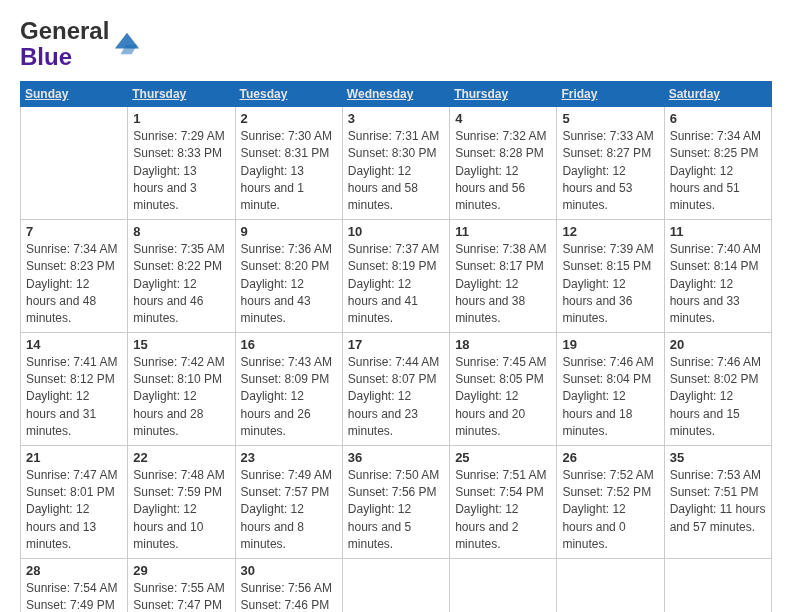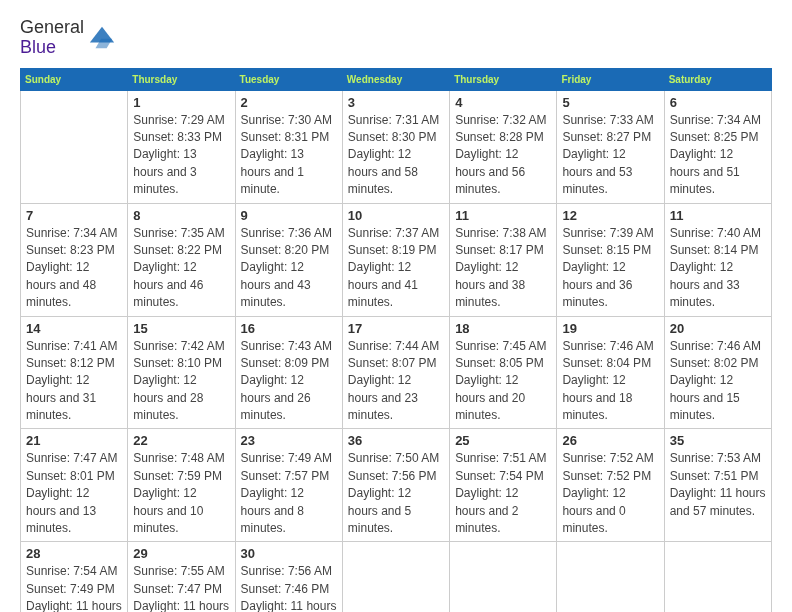--- a/index.html
+++ b/index.html
@@ -22,22 +22,22 @@
       justify-content: space-between;
       align-items: flex-start;
       margin-bottom: 10px;
     }
     .logo {
       display: flex;
       align-items: center;
       gap: 0;
     }
     .logo-text {
-      font-size: 18px;
-      font-weight: normal;
+      font-size: 24px;
+      font-weight: bold;
       color: #333;
       line-height: 1.1;
     }
     .logo-text .general { display: block; }
     .logo-text .blue { display: block; color: #4c1d95; }
     .logo-icon {
       width: 28px;
       height: 28px;
       margin-left: 4px;
       margin-top: -4px;
@@ -56,26 +56,27 @@
     }
     .calendar {
       flex: 1;
       border: 1px solid #ccc;
       border-collapse: collapse;
       width: 100%;
       table-layout: fixed;
     }
     .calendar th {
       background: #1a6ab5;
-      color: #bef264;
-      font-size: 10px;
+      color: #e5e5e5;
+      font-size: 12px;
       font-weight: bold;
       padding: 5px 4px;
       text-align: left;
       border: 1px solid #1a6ab5;
+      text-decoration: underline;
     }
     .calendar td {
       border: 1px solid #ccc;
       vertical-align: top;
       padding: 4px 5px;
       font-size: 10.5px;
       color: #333;
       height: 82px;
     }
     .day-number {

